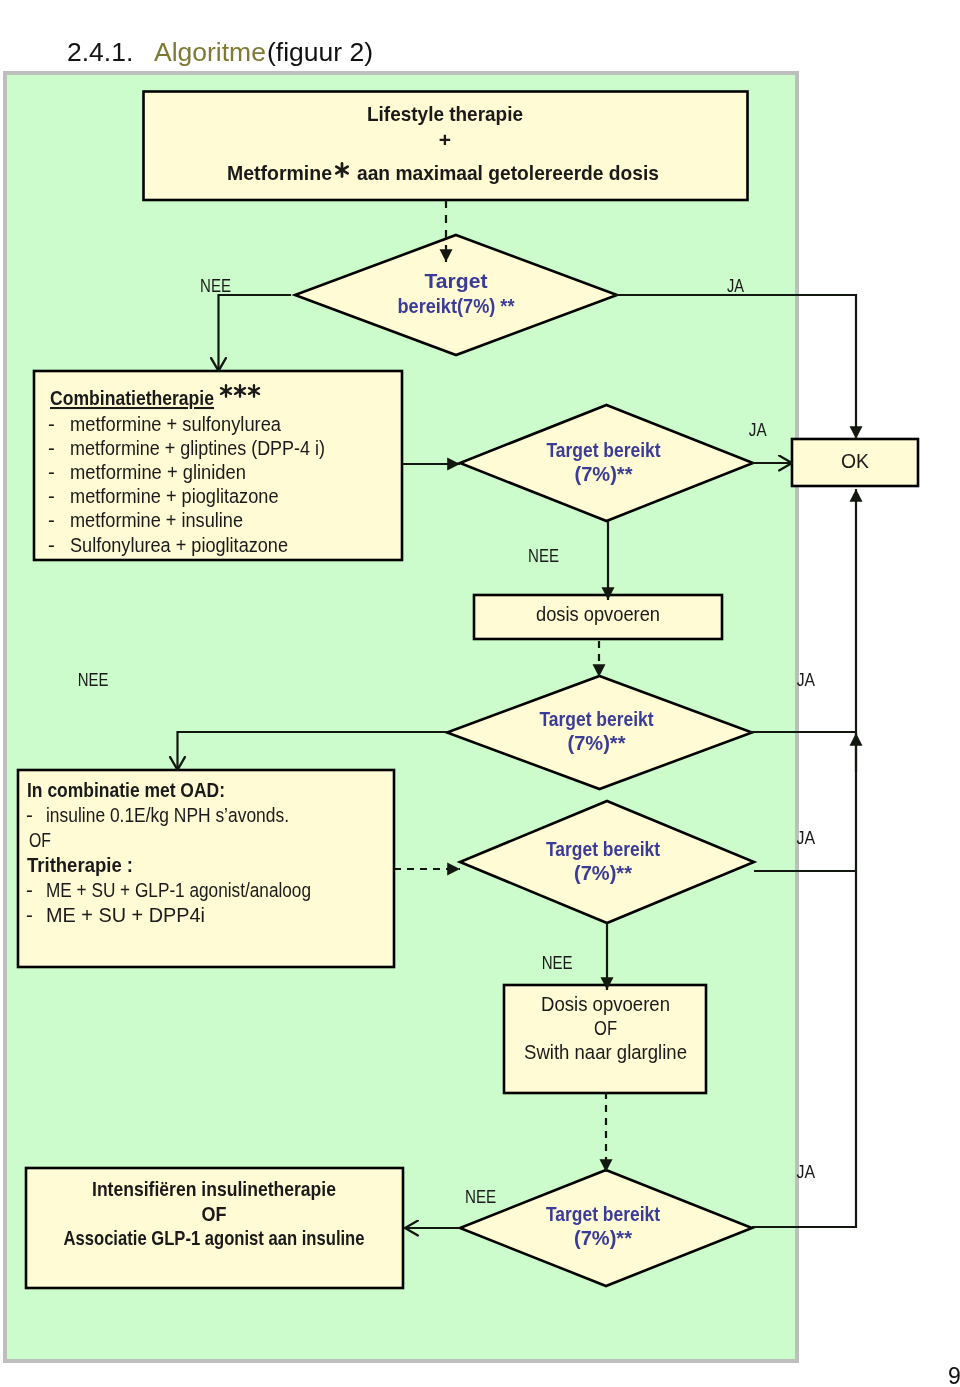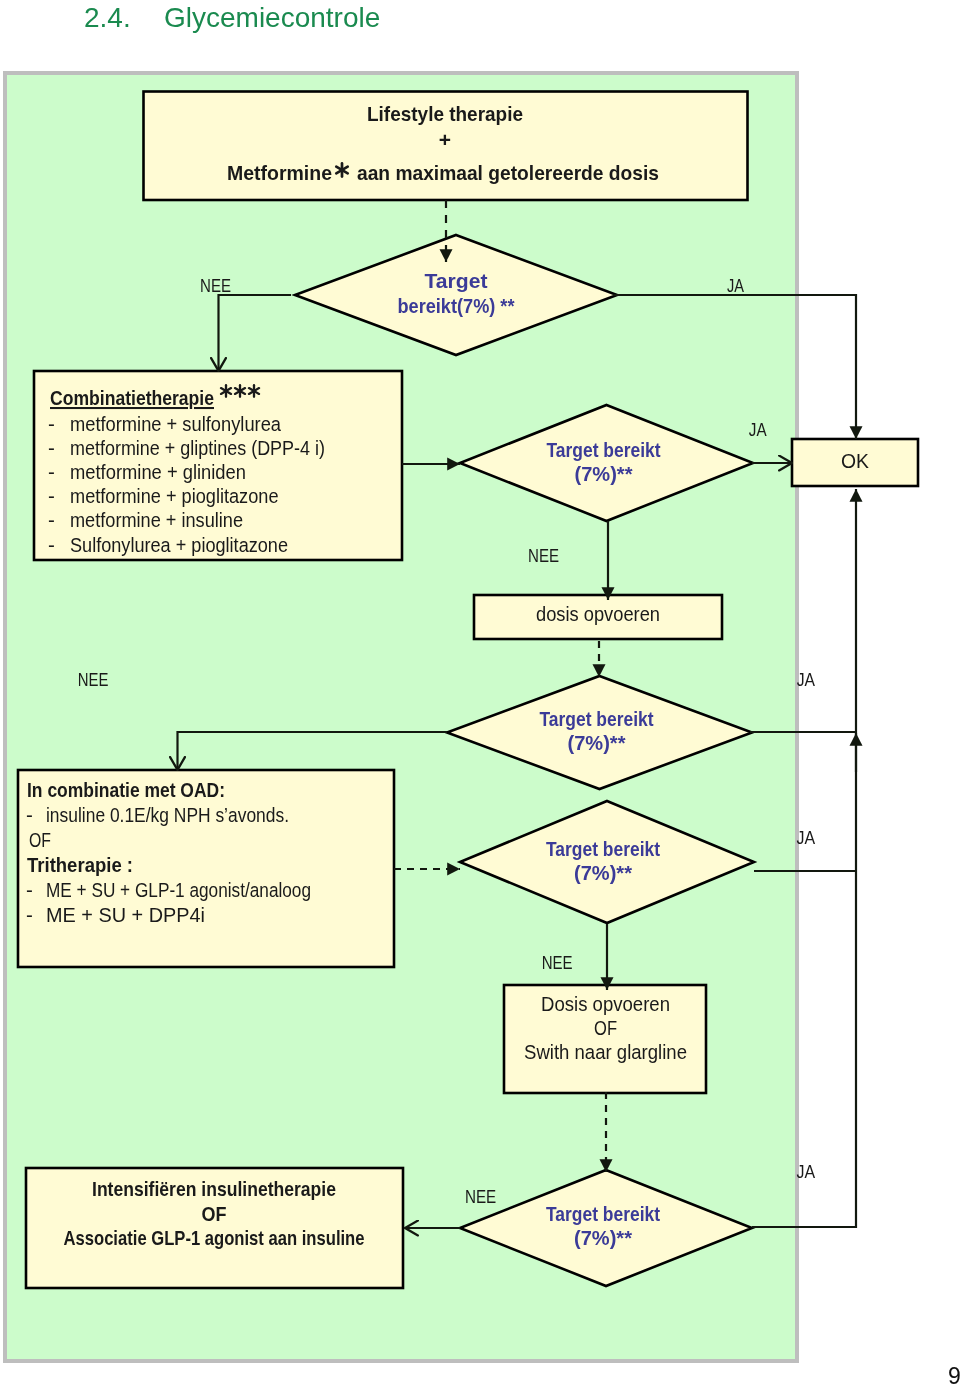--- a/index.html
+++ b/index.html
@@ -17,21 +17,21 @@
   #h2 .sfx{left:267px;top:39px;}
   #pagenum{position:absolute;left:948px;top:1365px;font-size:23px;color:#111;line-height:1;}
   #panel{position:absolute;left:3px;top:71px;width:796px;height:1292px;background:#CCFCCB;
      border:4px solid #BEBEBE;box-sizing:border-box;}
   svg#flow{position:absolute;left:0px;top:-4px;}
 </style>
 </head>
 <body>
 
 <div id="page">
-  <div class="hdr" id="h1"><span class="n">2.4.</span><span class="t">Glycemiecontrole</span></div>
+  <div class="hdr" id="h2"><span class="n">2.4.1.</span><span class="alg">Algoritme</span><span class="sfx">(figuur 2)</span></div>
   <div id="panel">
     <svg id="flow" width="930" height="1281" viewBox="0 0 930 1281">
       <defs>
         <marker id="mfill" viewBox="0 0 13.5 14" refX="13.2" refY="7" markerWidth="13.5" markerHeight="14" markerUnits="userSpaceOnUse" orient="auto">
           <path d="M 0.4 0.5 L 13.2 7 L 0.4 13.5 z" fill="#12180f"></path>
         </marker>
         <marker id="mopen" viewBox="0 0 15 17" refX="14" refY="8.5" markerWidth="15" markerHeight="17" markerUnits="userSpaceOnUse" orient="auto">
           <path d="M 1.1 1.1 L 13.9 8.5 L 1.1 15.9" fill="none" stroke="#12180f" stroke-width="2.3" stroke-linecap="round" stroke-linejoin="miter"></path>
         </marker>
       </defs>

